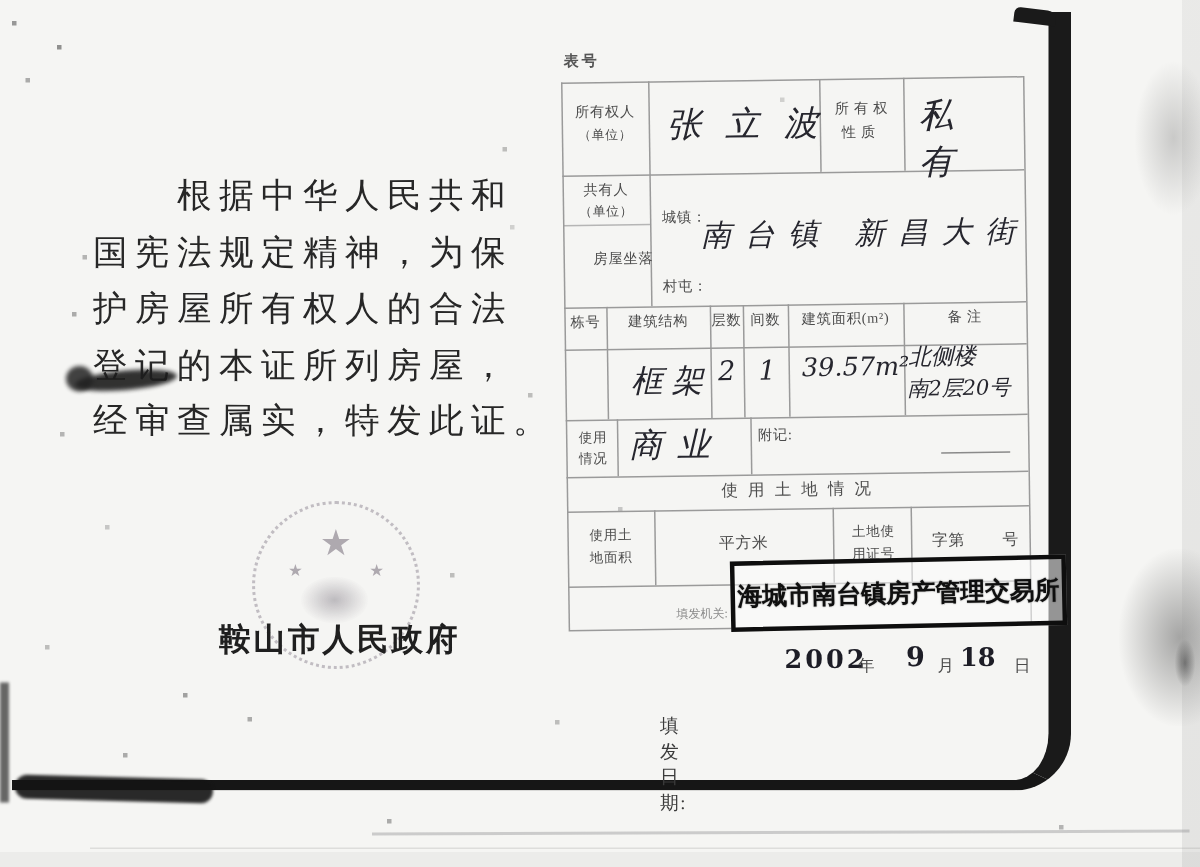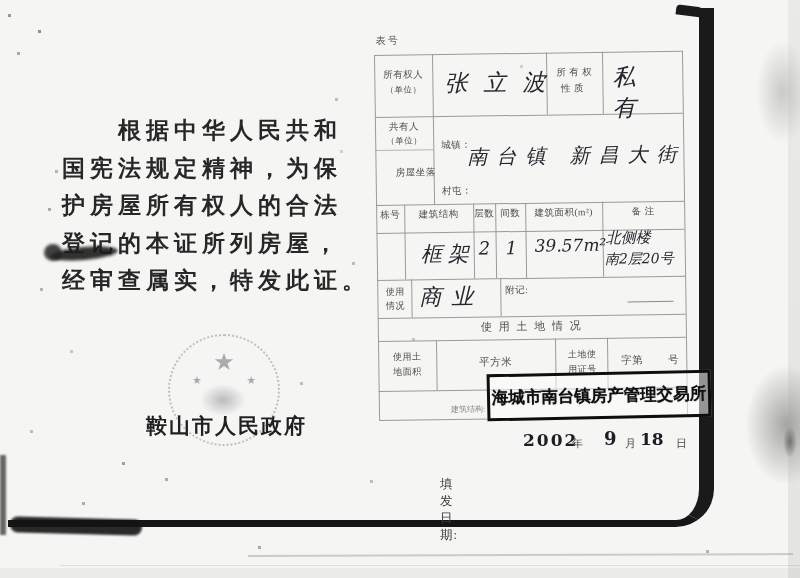--- a/index.html
+++ b/index.html
@@ -30,21 +30,21 @@
   .specks{position:absolute;left:0;top:0;width:3px;height:3px;background:transparent;
      box-shadow:8px 14px 0 rgba(60,60,60,.5),38px 30px 0 rgba(60,60,60,.55),17px 52px 0 rgba(60,60,60,.4),
        55px 170px 0 rgba(60,60,60,.35),48px 208px 0 rgba(60,60,60,.4),40px 288px 0 rgba(60,60,60,.35),
        335px 98px 0 rgba(60,60,60,.3),352px 262px 0 rgba(60,60,60,.3),300px 382px 0 rgba(60,60,60,.3),
        122px 462px 0 rgba(60,60,60,.45),165px 478px 0 rgba(60,60,60,.4),82px 502px 0 rgba(60,60,60,.4),
        258px 546px 0 rgba(60,60,60,.4),412px 338px 0 rgba(60,60,60,.25),520px 65px 0 rgba(60,60,60,.2),
        340px 150px 0 rgba(60,60,60,.2),706px 550px 0 rgba(60,60,60,.35),70px 350px 0 rgba(60,60,60,.25),
        30px 430px 0 rgba(60,60,60,.3),370px 480px 0 rgba(60,60,60,.3);}
   
   .preamble{position:absolute;left:62px;top:112px;width:340px;font-size:23px;line-height:37.5px;
-          letter-spacing:5px;color:#272727;font-weight:700;z-index:2;}
+          letter-spacing:5px;color:#272727;font-weight:400;z-index:2;}
   .preamble .ind{text-indent:56px;}
   .smudge-ink{position:absolute;left:50px;top:247px;width:68px;height:13px;background:#1c1c1c;
           border-radius:50%;filter:blur(1.5px);transform:rotate(-5deg);opacity:.9;z-index:3;}
   .smudge-ink2{position:absolute;left:44px;top:244px;width:18px;height:17px;background:#222;
           border-radius:50%;filter:blur(1.5px);opacity:.85;z-index:3;}
   .seal{position:absolute;left:168px;top:334px;width:108px;height:108px;border-radius:50%;
           border:2px dotted rgba(125,115,130,.5);opacity:.85;z-index:2;}
   .seal span{position:absolute;color:rgba(105,95,110,.6);}
   .seal .sb{left:0;right:0;top:12px;text-align:center;font-size:24px;}
   .seal .s1{left:22px;top:38px;font-size:11px;}
@@ -53,21 +53,21 @@
           background:radial-gradient(rgba(100,92,105,.45),transparent 70%);}
   .issuer{position:absolute;left:146px;top:412px;font-size:21px;letter-spacing:2px;font-weight:bold;
           color:#1f1f1f;z-index:3;}
   
   .form{position:absolute;left:374px;top:55px;width:308px;height:365px;z-index:2;
         transform:rotate(-.8deg);transform-origin:0 0;}
   .ln{position:absolute;background:#9a9a9a;}
   .lbl{position:absolute;color:#4c4c4c;font-size:9.5px;letter-spacing:.5px;}
   .ctr{text-align:center;}
   .hw{position:absolute;font-family:"DejaVu Serif",serif;font-style:italic;color:#26262e;}
-  .docno{position:absolute;left:2px;top:-21px;font-size:10px;color:#555;letter-spacing:2px;}
+  .docno{position:absolute;left:2px;top:-21px;font-size:10px;color:#555;letter-spacing:2px;font-weight:bold;}
   .landtitle{position:absolute;left:0;top:266px;width:308px;text-align:center;font-size:11px;
           letter-spacing:2px;color:#4f4f4f;}
   .orglbl{position:absolute;left:72px;top:350px;font-size:8px;color:#8a8a8a;}
   .dash{position:absolute;left:250px;top:250px;width:46px;height:1px;background:#8a8a8a;}
   
   .stamp{position:absolute;left:487px;top:372px;width:224px;height:47px;box-sizing:border-box;
         border:3px solid #0e0e0e;transform:rotate(-1.2deg);display:flex;align-items:center;
         justify-content:center;font-weight:bold;font-size:16.5px;color:#0f0f0f;
         background:rgba(252,252,252,.55);z-index:5;text-shadow:0 0 1px rgba(0,0,0,.6);}
   .daterow{position:absolute;left:0;top:0;z-index:4;}
@@ -184,21 +184,21 @@
     <div class="lbl ctr" style="left:4px;top:296px;width:50px;font-size:9px">使用土</div>
     <div class="lbl ctr" style="left:4px;top:311px;width:50px;font-size:9px">地面积</div>
     <div class="hw" style="left:70px;top:295px;font-size:15px"></div>
     <div class="lbl ctr" style="left:58px;top:302px;width:119px;font-size:10.5px">平方米</div>
     <div class="lbl ctr" style="left:179px;top:296px;width:50px;font-size:9px">土地使</div>
     <div class="lbl ctr" style="left:179px;top:311px;width:50px;font-size:9px">用证号</div>
     <div class="lbl" style="left:243px;top:302px;font-size:10.5px">字第</div>
     <div class="hw" style="left:266px;top:300px;font-size:14px"></div>
     <div class="lbl" style="left:290px;top:302px;font-size:10.5px">号</div>
 
-    <div class="orglbl">建筑结构:</div>
+    <div class="orglbl">填发机关:</div>
   </div>
 
   <div class="stamp">海城市南台镇房产管理交易所</div>
 
   <div class="daterow">
     <span class="dl" style="left:440px;top:436px">填发日期:</span>
     <span class="dhw" style="left:523px;top:430px;font-size:17px;letter-spacing:2px">2002</span>
     <span class="du" style="left:572px;top:436px">年</span>
     <span class="dhw" style="left:604px;top:428px;font-size:18px">9</span>
     <span class="du" style="left:625px;top:436px">月</span>

